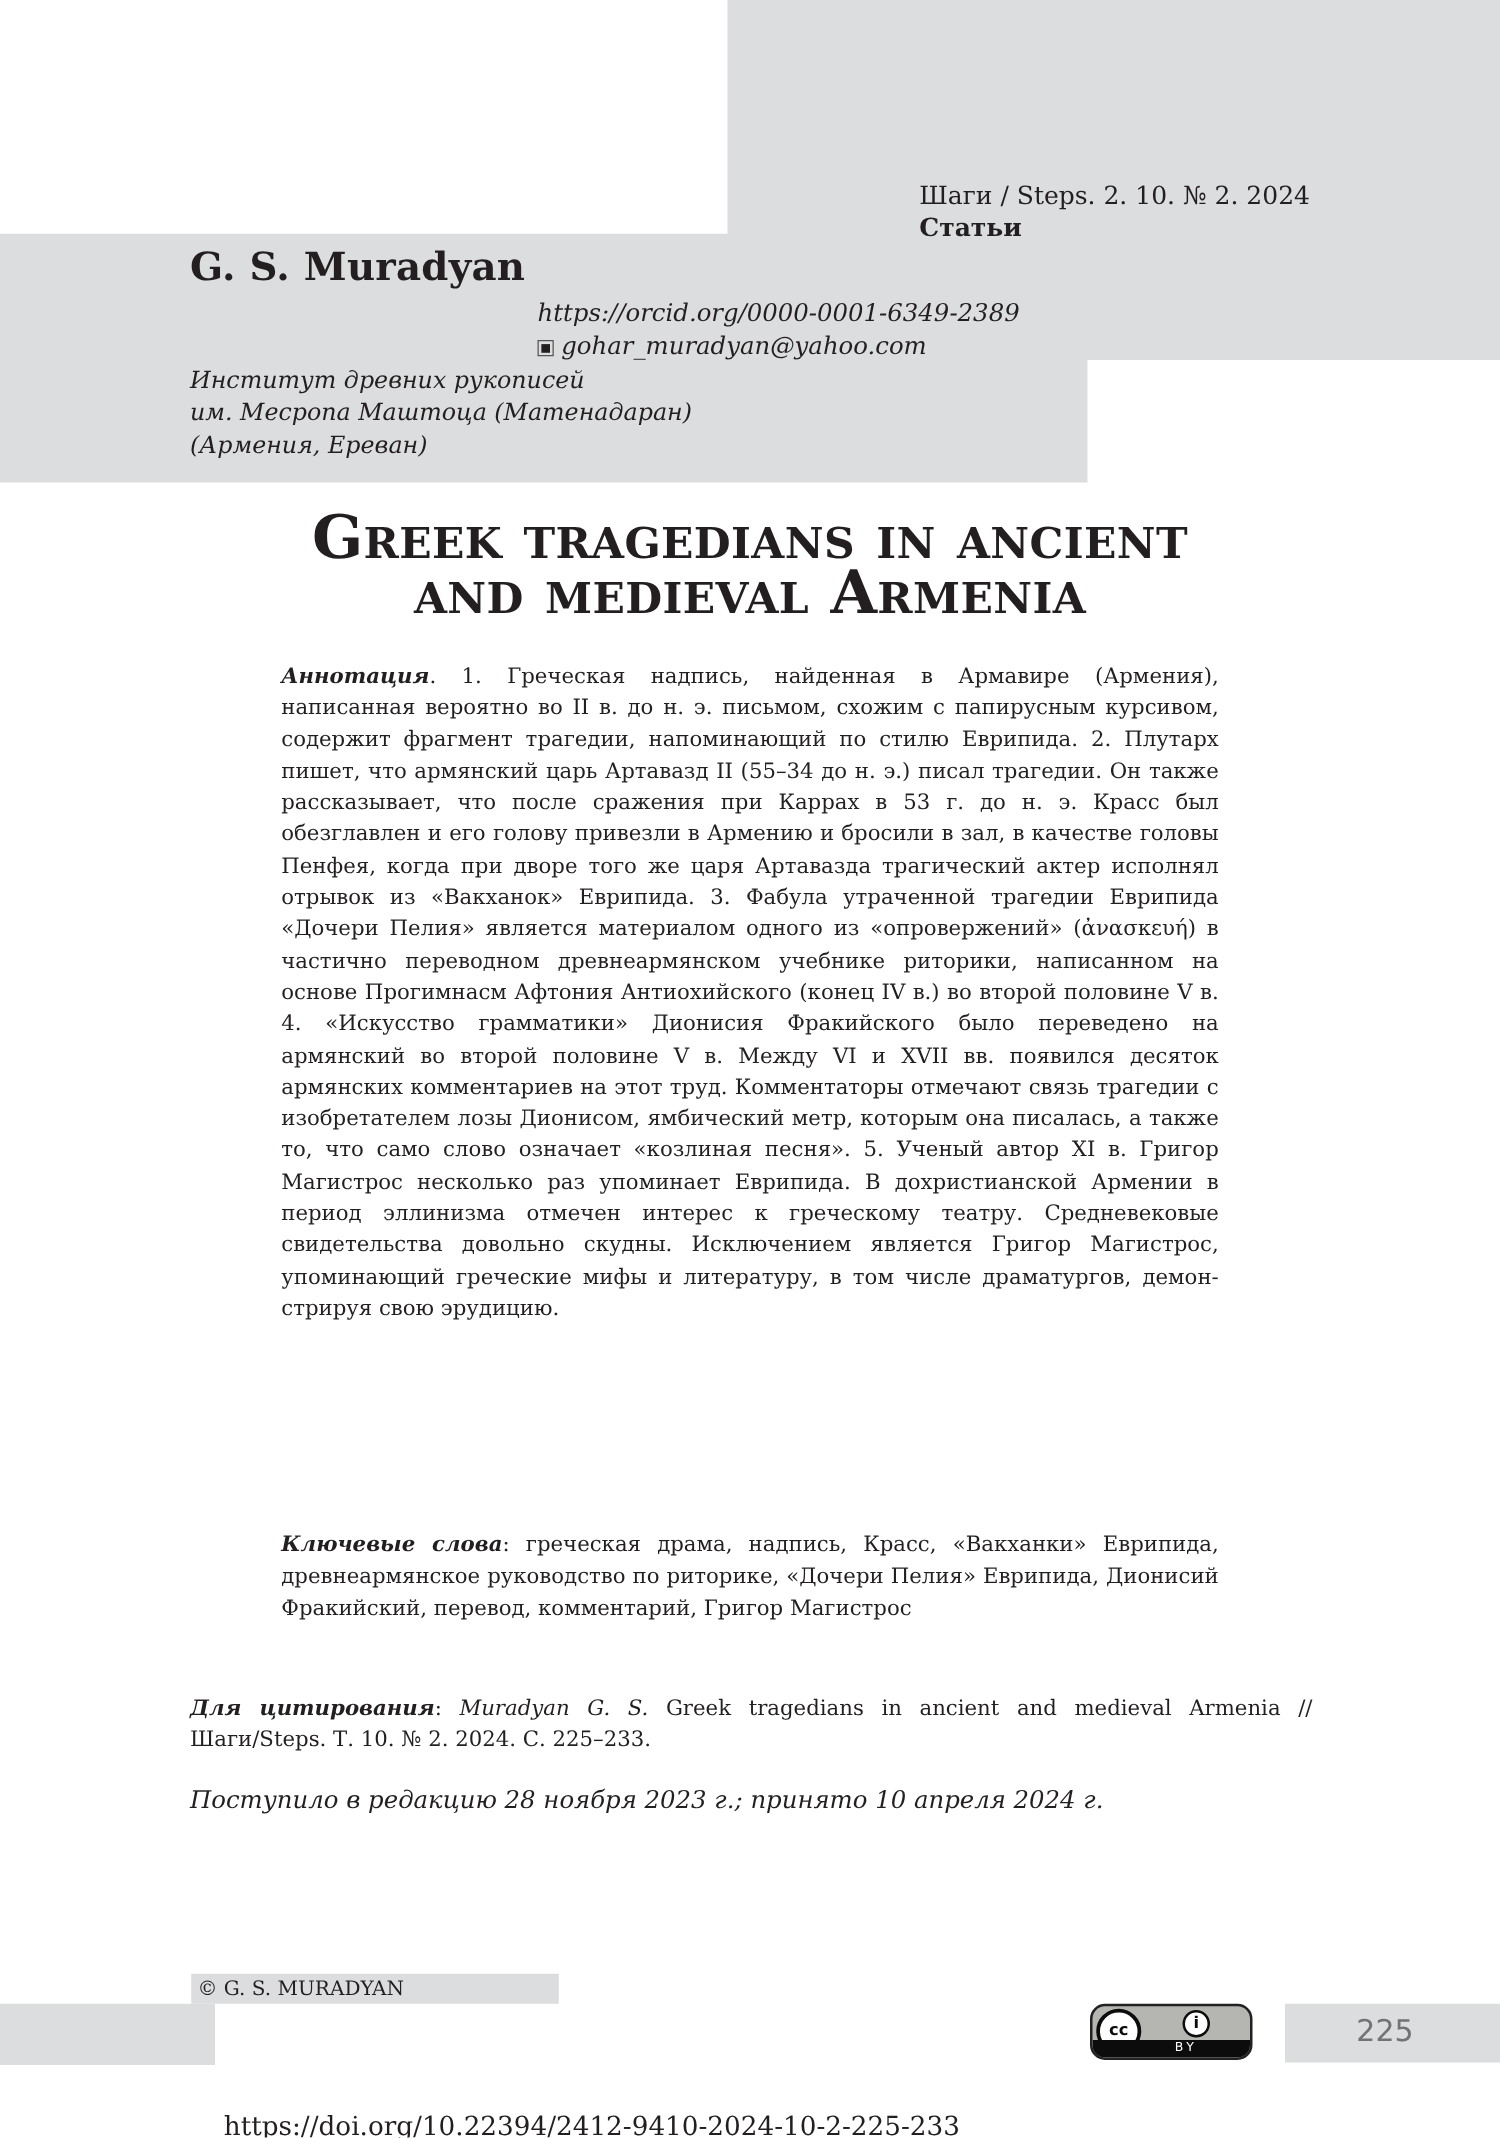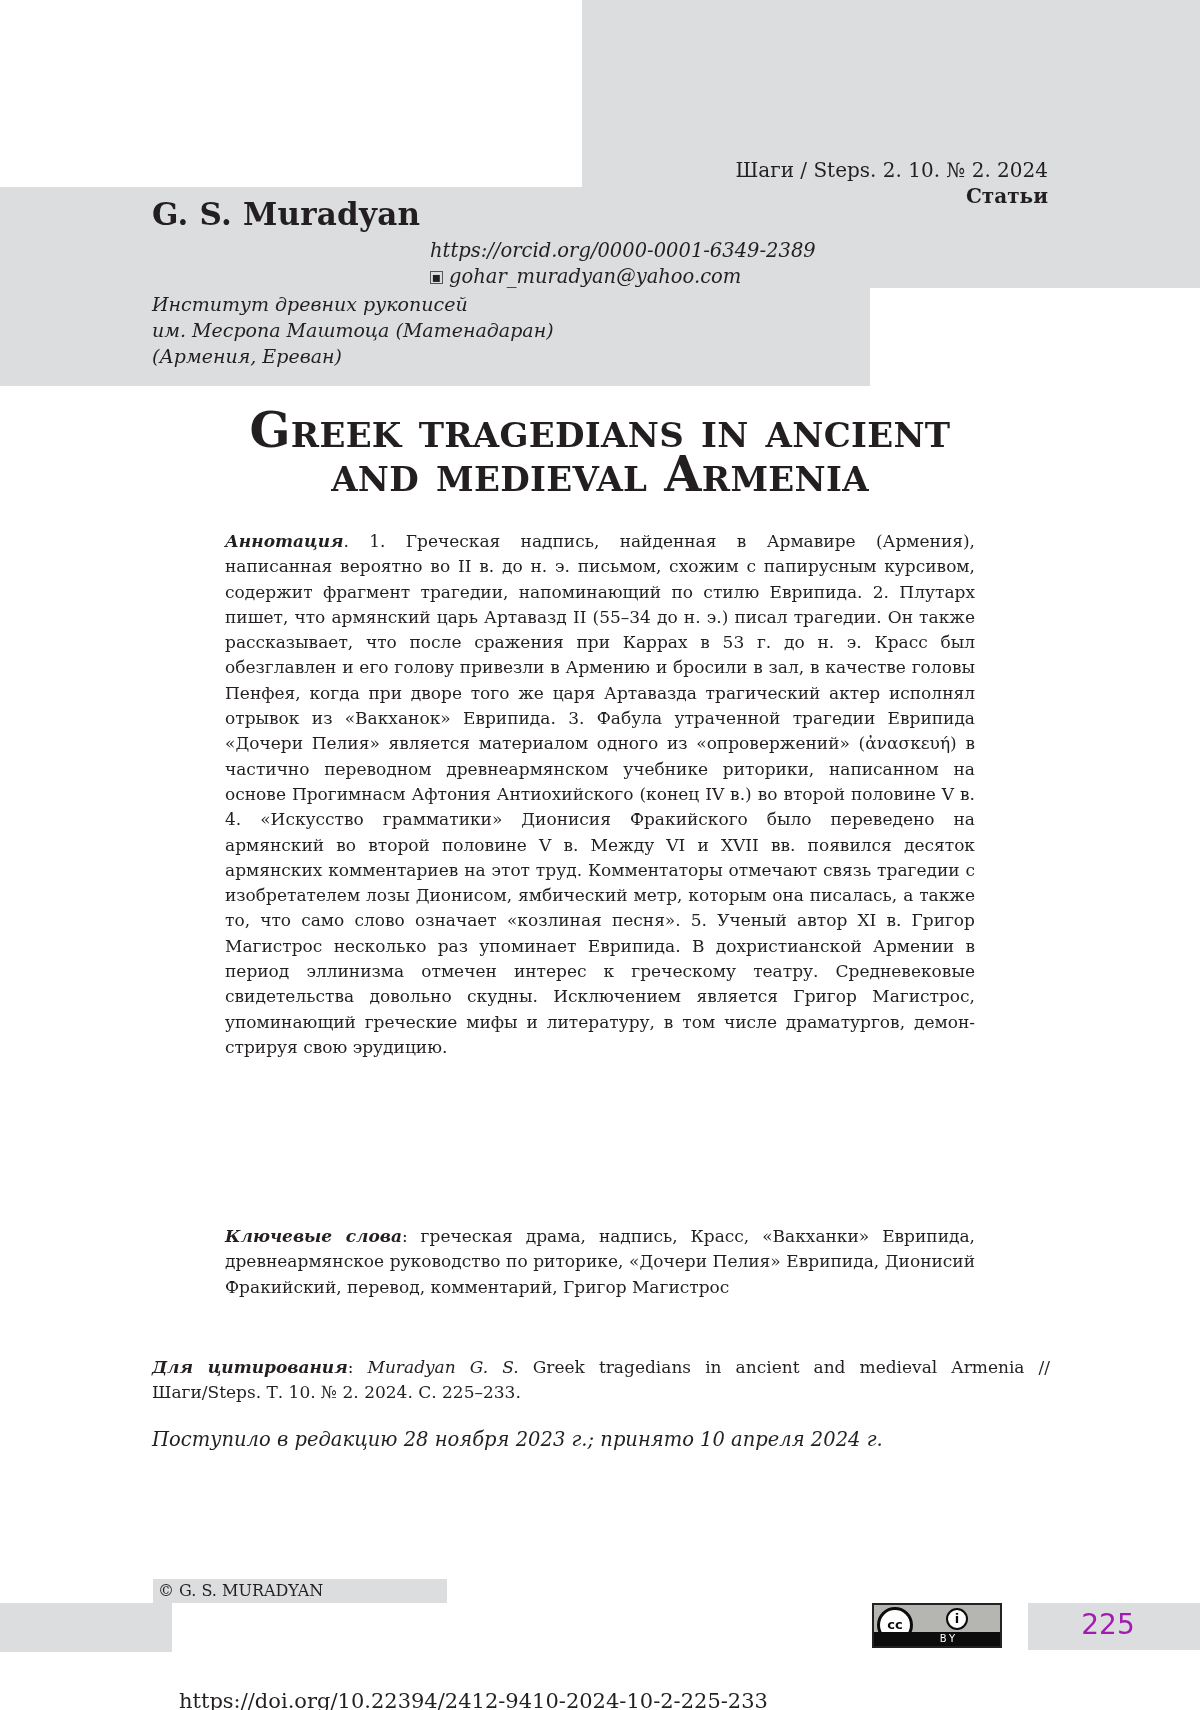--- a/index.html
+++ b/index.html
@@ -3,21 +3,21 @@
 <meta charset="utf-8">
 <style>
   html, body { margin:0; padding:0; }
   body { width:1200px; height:1710px; position:relative; background:#ffffff; overflow:hidden;
          font-family:"DejaVu Serif", serif; color:#231f20; }
   .gray { background:#dcdddf; position:absolute; }
   #hdr-right { left:582px; top:0; width:618px; height:288px; }
   #hdr-left  { left:0; top:187px; width:870px; height:199px; }
 
   .abs { position:absolute; }
-  #journal { right:152px; top:157px; text-align:right; font-size:20px; line-height:26px; }
+  #journal { right:152px; top:143px; text-align:left; font-size:20px; line-height:26px; }
   #journal .sect { font-weight:bold; }
   #author { left:152px; top:196px; font-size:31px; font-weight:bold; letter-spacing:0.2px; }
   #contacts { left:430px; top:238px; font-style:italic; font-size:19.5px; line-height:26px; }
   #email-icon { font-style:normal; font-size:14px; margin-right:6px; display:inline-block; border:1px solid #555; width:11px; height:11px; line-height:10px; text-align:center; vertical-align:1px;}
   #affil { left:152px; top:291px; font-style:italic; font-size:19px; line-height:26px; }
 
   #title { left:0; width:1200px; top:408px; text-align:center; font-size:48px; line-height:44px;
            font-variant:small-caps; font-weight:bold; letter-spacing:0.3px; }
 
   .body-text { font-size:17px; line-height:25.3px; text-align:justify; hyphens:manual; }
@@ -25,33 +25,33 @@
   #keywords { left:225px; width:750px; top:1224px; }
   .lbl { font-weight:bold; font-style:italic; }
   #cite { left:152px; width:898px; top:1355px; }
   #cite .auth { font-style:italic; }
   #received { left:152px; width:898px; top:1428px; font-style:italic; font-size:19.5px; }
 
   #copy-bar { left:153px; top:1579px; width:294px; height:24px; }
   #copy-text { left:158px; top:1580px; font-size:16px; line-height:22px; }
   #doi-left { left:0; top:1603px; width:172px; height:49px; }
   #doi { left:179px; top:1688px; font-size:21px; line-height:26px; }
-  #cc { left:872px; top:1603px; width:130px; height:45px; border:2px solid #222; border-radius:0;
+  #cc { left:872px; top:1603px; width:130px; height:45px; border:2px solid #222; border-radius:12px;
         background:#b5b6b2; box-sizing:border-box; overflow:hidden; }
   #cc .by-strip { position:absolute; left:0; right:0; bottom:0; height:14px; background:#0c0c0c; color:#fff;
         font-family:"DejaVu Sans", sans-serif; font-size:10px; text-align:center; line-height:14px; letter-spacing:3px; padding-left:24px; }
   #cc .cc-circle { position:absolute; left:3px; top:2px; width:36px; height:36px; border-radius:50%;
         background:#fff; border:3px solid #0c0c0c; box-sizing:border-box; font-family:"DejaVu Sans", sans-serif;
         font-weight:bold; font-size:13px; text-align:center; line-height:30px; color:#0c0c0c; }
   #cc .by-icon { position:absolute; left:72px; top:3px; width:22px; height:22px; border-radius:50%; background:#fff;
         border:2.5px solid #0c0c0c; box-sizing:border-box; font-family:"DejaVu Sans", sans-serif; font-weight:bold;
         font-size:13px; line-height:17px; text-align:center; color:#0c0c0c; }
   #page-box { left:1028px; top:1603px; width:172px; height:47px; }
   #page-num { left:1028px; width:160px; top:1603px; height:47px; line-height:44px; text-align:center;
-        font-family:"DejaVu Sans", sans-serif; font-size:28px; color:#a21caf; }
+        font-family:"DejaVu Sans", sans-serif; font-size:24px; color:#737373; }
 </style>
 </head>
 <body>
 
 <div class="gray" id="hdr-right"></div>
 <div class="gray" id="hdr-left"></div>
 
 <div class="abs" id="journal">
   <div>Шаги / Steps. 2. 10. № 2. 2024</div>
   <div class="sect">Статьи</div>

